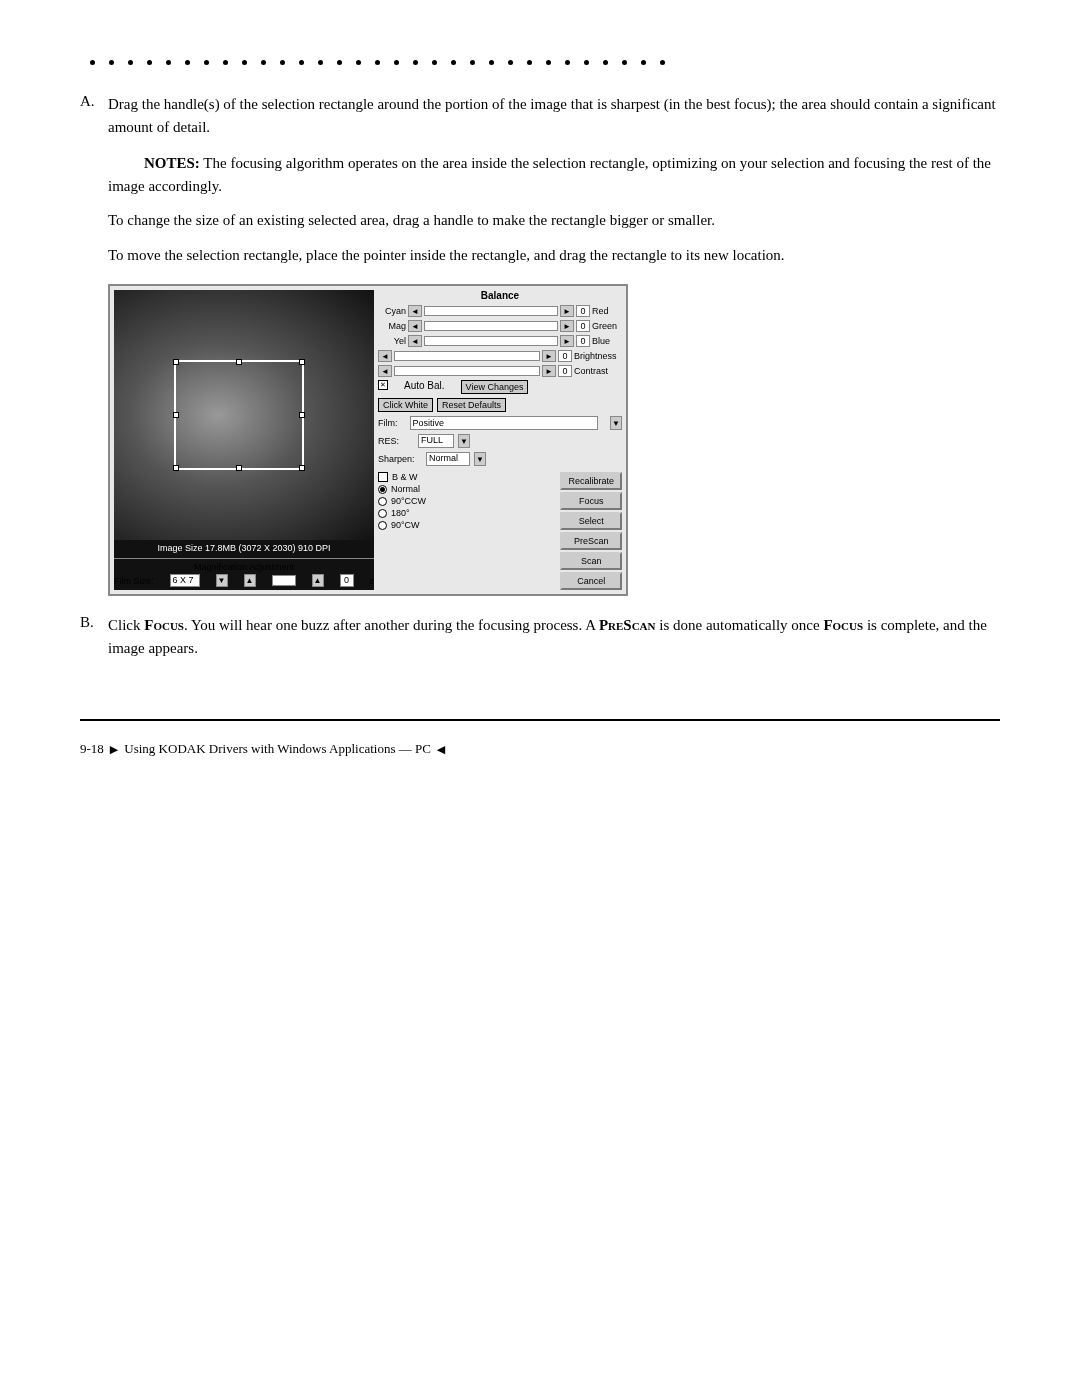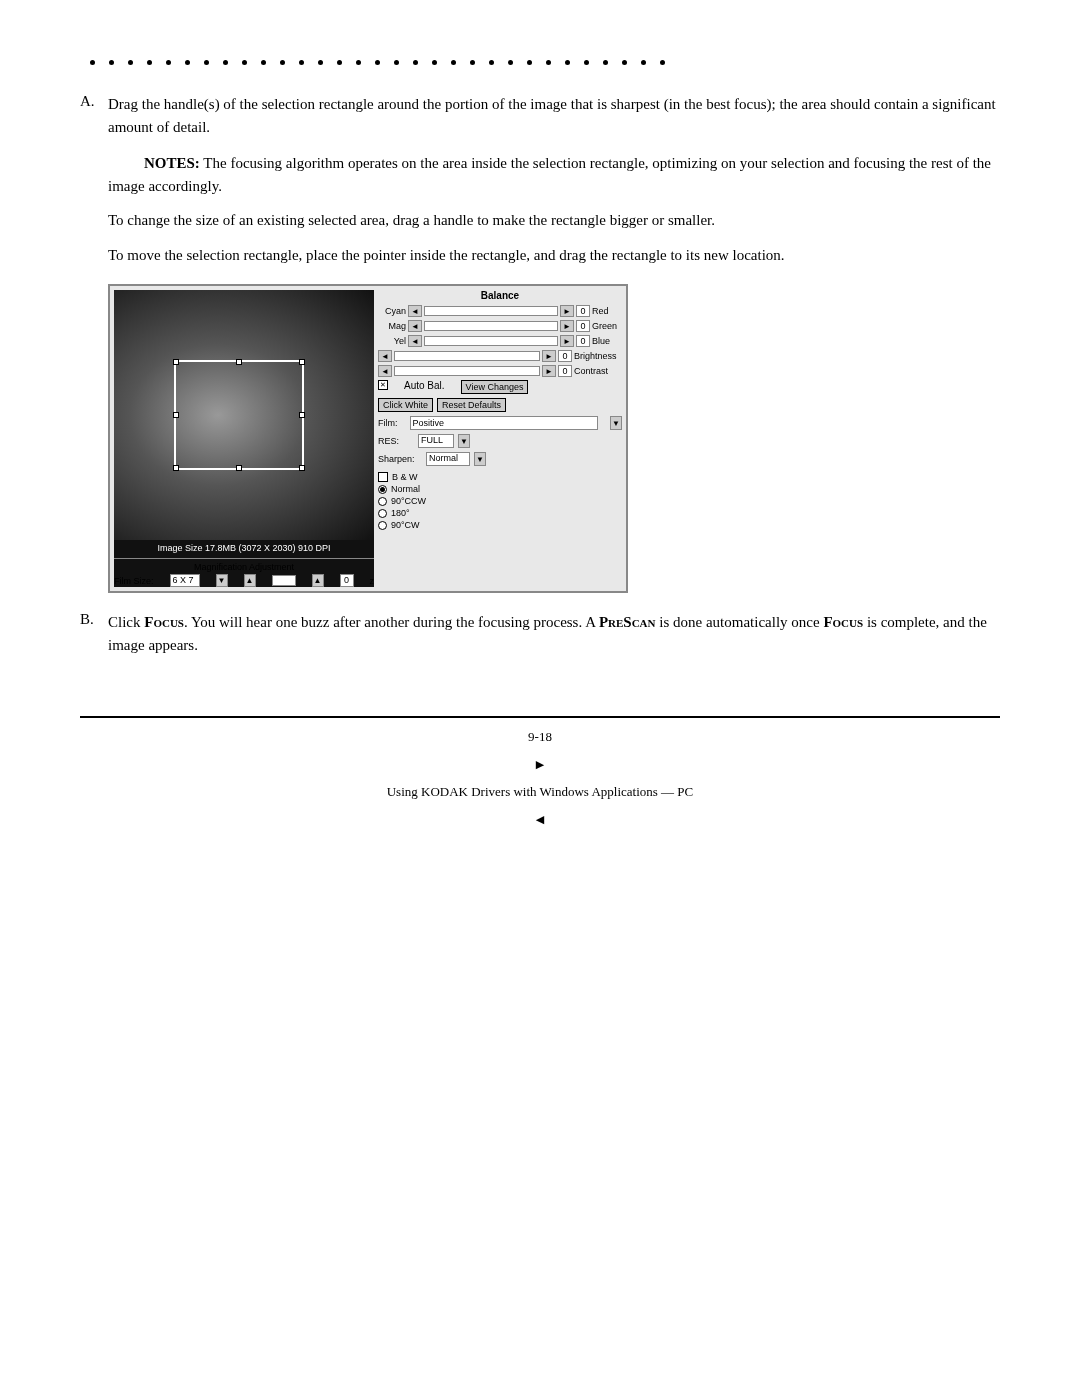--- a/index.html
+++ b/index.html
@@ -451,26 +451,25 @@
       font-size: 15px;
       line-height: 1.5;
     }
     .small-caps {
       font-variant: small-caps;
       font-weight: bold;
     }
     .footer {
       border-top: 2px solid #000;
       margin-top: 60px;
-      padding-top: 11px;
+      padding-top: 20px;
       display: flex;
       align-items: center;
       font-size: 13px;
-      gap: 13px;
-      flex-direction: column;
+      gap: 6px;
     }
     .footer-triangle {
       font-size: 11px;
     }
   </style>
 </head>
 <body>
 
 <div class="dots-row">
   <span class="dot"></span>
@@ -648,20 +647,28 @@
             </div>
             <div class="radio-row">
               <div class="radio-icon"></div>
               <span>180°</span>
             </div>
             <div class="radio-row">
               <div class="radio-icon"></div>
               <span>90°CW</span>
             </div>
           </div>
+          <div class="right-buttons">
+            <button class="btn-action">Recalibrate</button>
+            <button class="btn-action">Focus</button>
+            <button class="btn-action">Select</button>
+            <button class="btn-action">PreScan</button>
+            <button class="btn-action">Scan</button>
+            <button class="btn-action">Cancel</button>
+          </div>
         </div>
 
       </div>
     </div>
   </div>
 
   <div class="item-b">
     <span class="item-b-label">B.</span>
     <span class="item-b-text">
       <span>Click </span><span class="small-caps">Focus</span><span>. You will hear one buzz after another during the focusing process. A </span><span class="small-caps">PreScan</span><span> is done automatically once </span><span class="small-caps">Focus</span><span> is complete, and the image appears.</span>

